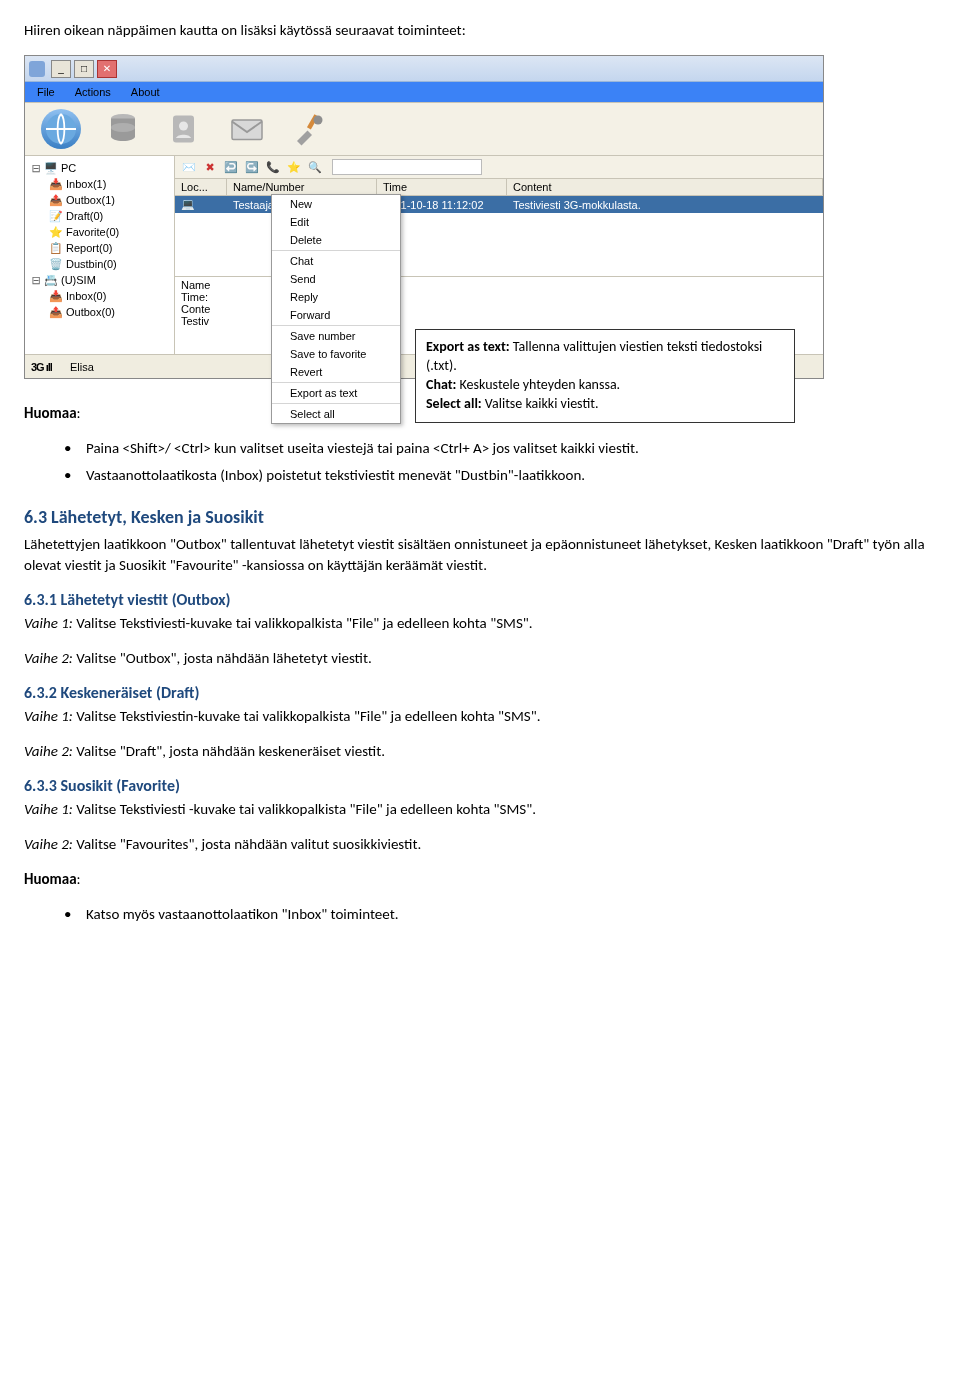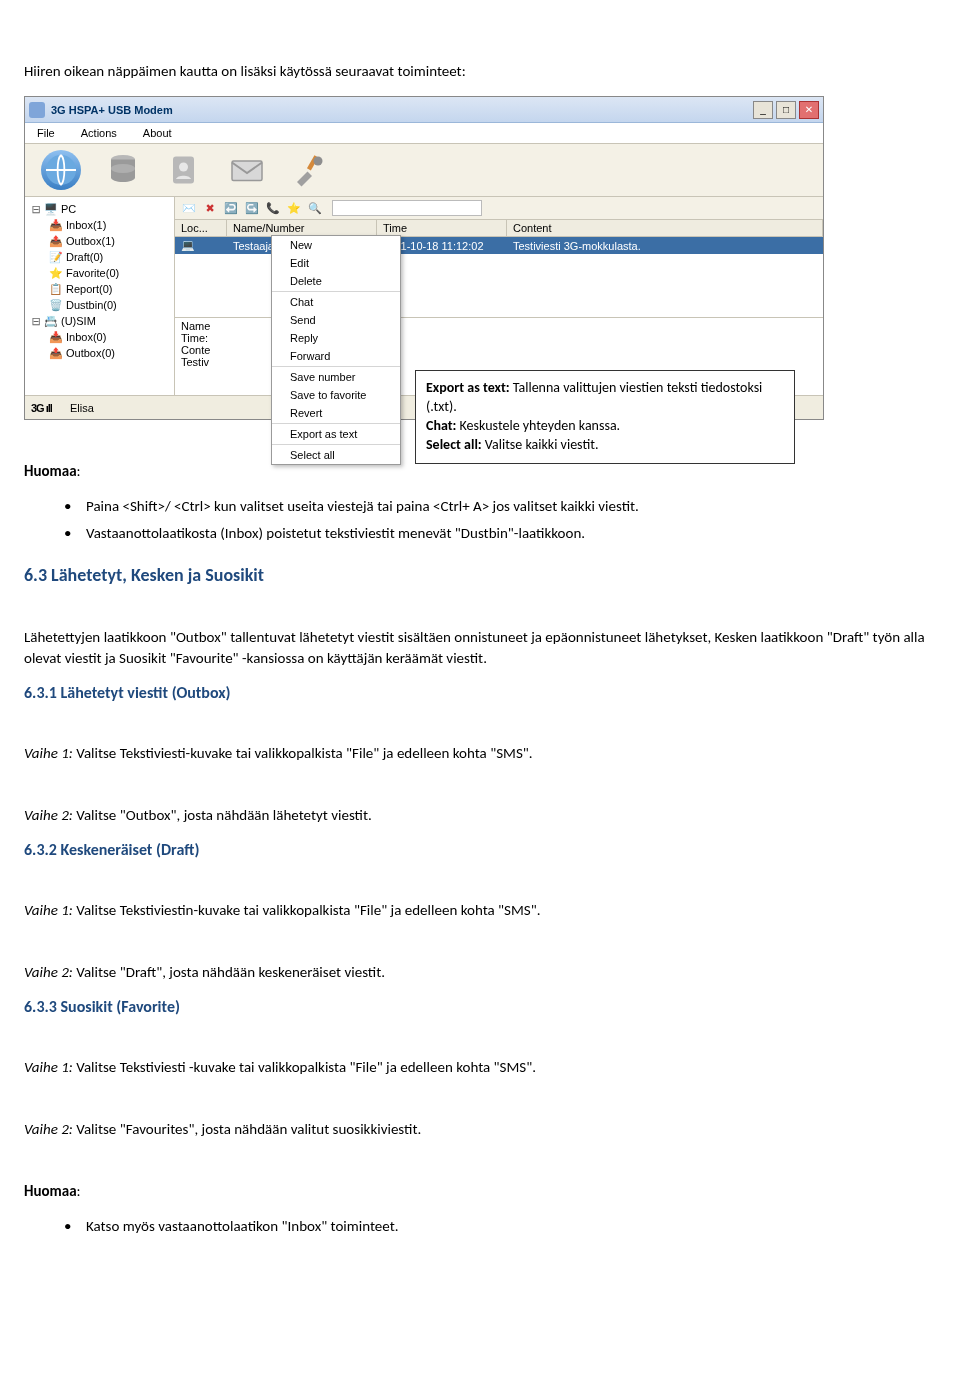--- a/index.html
+++ b/index.html
@@ -4,21 +4,21 @@
 <style>
   * { margin: 0; padding: 0; box-sizing: border-box; }
   body {
     font-family: Calibri, Arial, sans-serif;
     font-size: 15px;
     color: #000;
     background: #fff;
     padding: 20px 24px;
     width: 960px;
   }
-  p { margin-bottom: 14px; line-height: 1.4; margin-top: 41px; }
+  p { margin-bottom: 14px; line-height: 1.4; }
   .note-label { font-weight: bold; }
   ul { list-style: none; margin: 8px 0 20px 40px; }
   ul li { position: relative; padding-left: 22px; margin-bottom: 6px; line-height: 1.4; }
   ul li::before { content: "•"; position: absolute; left: 0; font-size: 15px; }
   h3.section { color: #1f497d; font-size: 18px; font-weight: bold; margin: 16px 0 6px 0; }
   h4.subsection { color: #1f497d; font-size: 16px; font-weight: bold; margin: 14px 0 4px 0; }
   em { font-style: italic; }
 
   
   .screenshot {
@@ -36,21 +36,21 @@
     display: flex;
     align-items: center;
     padding: 0 4px;
     border-bottom: 1px solid #9bb7d9;
   }
   .titlebar .app-icon { width:16px; height:16px; background:#7fa5d9; border-radius:3px; margin-right:6px; }
   .titlebar .title { flex:1; font-weight:bold; color:#003366; }
   .winbtns { display:flex; gap:3px; }
   .winbtn { width:20px; height:18px; border:1px solid #888; background:#e8e4d8; display:flex; align-items:center; justify-content:center; font-size:10px; }
   .winbtn.close { background:#e27070; color:#fff; border-color:#a33; }
-  .menubar { display:flex; gap:14px; padding:2px 6px; background:#ffffff; border-bottom:1px solid #c8c4b6; }
+  .menubar { display:flex; gap:8px; padding:2px 6px; background:#3b82f6; border-bottom:1px solid #c8c4b6; }
   .menubar span { padding:2px 6px; }
   .iconbar { display:flex; gap:22px; padding:6px 16px; background:#f4f1e6; border-bottom:1px solid #c8c4b6; }
   .bigicon { width:40px; height:40px; border-radius:8px; display:flex; align-items:center; justify-content:center; }
   .bigicon svg { width:36px; height:36px; }
 
   .workarea { display:flex; background:#f4f1e6; }
   .tree { width:150px; border-right:1px solid #c8c4b6; padding:4px 2px; font-size:11px; background:#fff; }
   .tree-node { display:flex; align-items:center; gap:3px; padding:1px 0 1px 4px; white-space:nowrap; }
   .tree-node.child { padding-left:22px; }
   .tree-toggle { width:10px; color:#666; display:inline-block; text-align:center; }
@@ -92,21 +92,20 @@
   .statusbar .sim-ic { width:16px; height:14px; border:1px solid #555; border-radius:2px; background:#e5e2d6; }
 </style>
 </head>
 <body>
 
 <p>Hiiren oikean näppäimen kautta on lisäksi käytössä seuraavat toiminteet:</p>
 
 <div class="screenshot">
   <div class="titlebar">
     <div class="app-icon"></div>
-    <div class="title">3G HSPA+ USB Modem</div>
     <div class="winbtns">
       <div class="winbtn">_</div>
       <div class="winbtn">□</div>
       <div class="winbtn close">✕</div>
     </div>
   </div>
 
   <div class="menubar">
     <span>File</span>
     <span>Actions</span>

